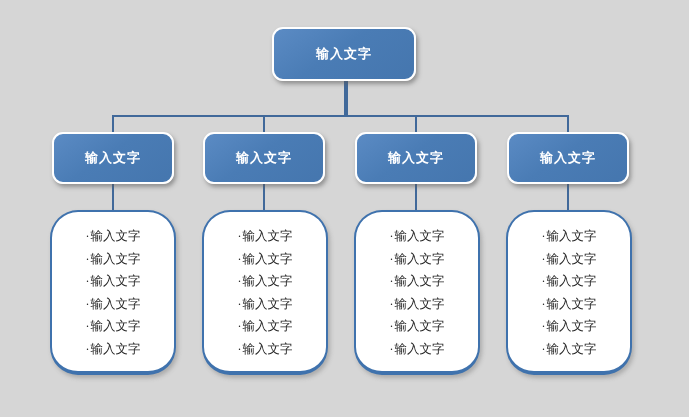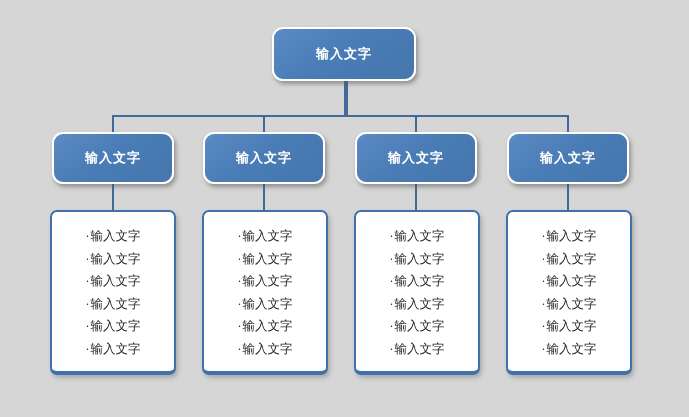--- a/index.html
+++ b/index.html
@@ -98,21 +98,21 @@
   
   .list-box {
     position: absolute;
     box-sizing: border-box;
     top: 210px;
     width: 126px;
     height: 165px;
     background: #ffffff;
     border: 2px solid #3f72ad;
     border-bottom-width: 4px;
-    border-radius: 7px;
+    border-radius: 28px;
     box-shadow: 2px 3px 4px rgba(120, 120, 120, 0.45);
     padding: 13px 0 0 0;
     display: flex;
     flex-direction: column;
     align-items: center;
   }
   .list-1 { left: 50px; }
   .list-2 { left: 202px; }
   .list-3 { left: 354px; }
   .list-4 { left: 506px; }

